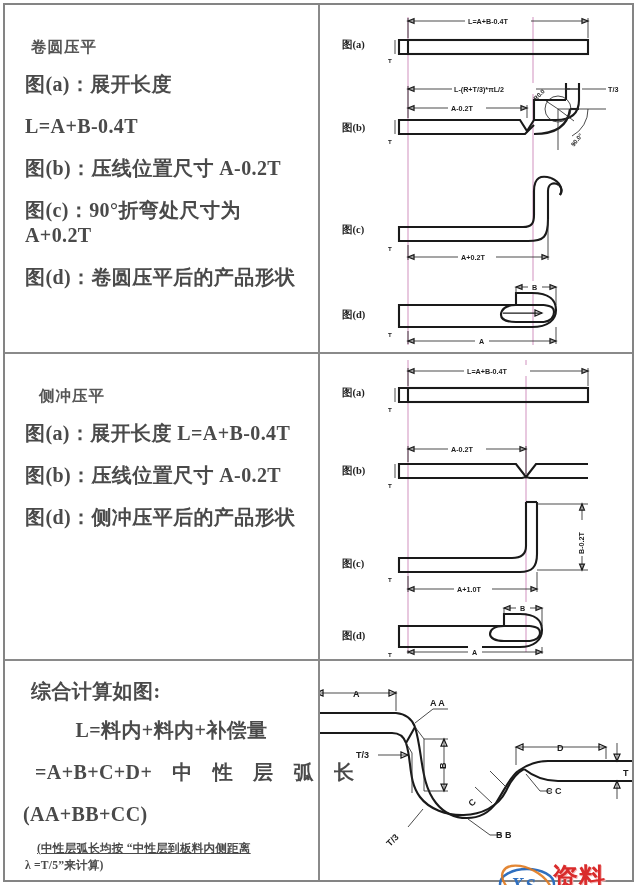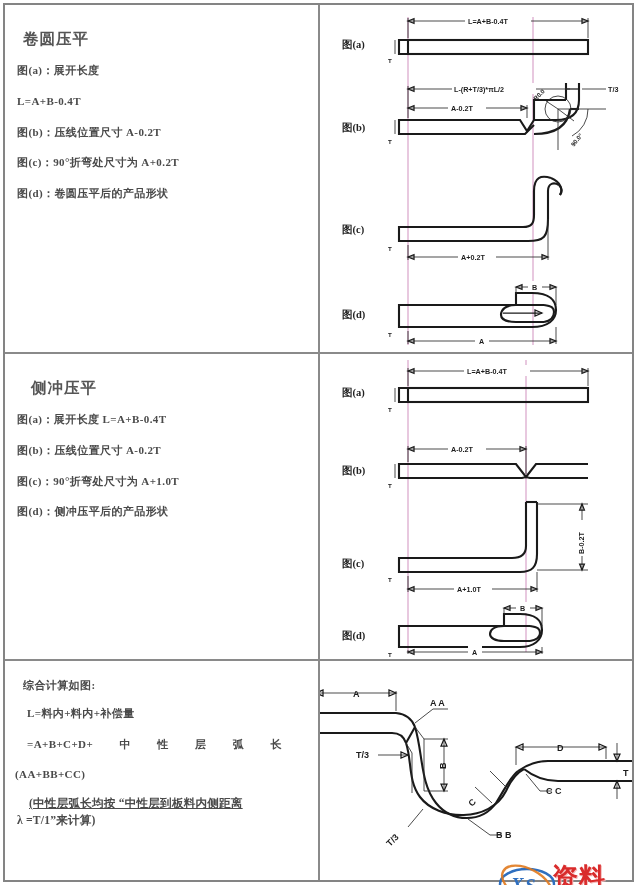--- a/index.html
+++ b/index.html
@@ -19,28 +19,28 @@
     border:2px solid #848484;box-sizing:border-box;
   }
   .hline{position:absolute;left:0;width:100%;height:2px;background:#8a8a8a;}
   .vline{position:absolute;top:0;width:2px;height:100%;background:#8a8a8a;}
 
   .row{position:absolute;left:0;width:100%;box-sizing:border-box;}
   .cell-text{position:absolute;left:0;top:0;width:313px;height:100%;box-sizing:border-box;}
   .cell-fig {position:absolute;left:315px;top:0;right:0;height:100%;box-sizing:border-box;overflow:hidden;}
 
   
-  .txtwrap{padding:20px 10px 8px 12px;color:#3b3b3b;}
+  .txtwrap{padding:28px 10px 8px 12px;color:#3b3b3b;margin-left:8px;}
   .heading{
     font-size:15.5px;font-weight:700;letter-spacing:1px;
     color:#555;margin:4px 0 14px 6px;
   }
   .heading.indent{margin-left:14px;}
   .line{
-    font-size:11px;font-weight:700;color:#4a4a4a;
+    font-size:20px;font-weight:700;color:#4a4a4a;
     margin:0 0 17px 0;letter-spacing:.4px;line-height:1.25;
   }
   .line.sub{margin-left:10px;}
   .line.spread{
     display:flex;justify-content:space-between;width:255px;margin-left:10px;gap:20px;
   }
   .line.tight{margin-bottom:8px;}
   .note{
     font-size:11.6px;font-weight:700;color:#4a4a4a;line-height:1.45;
     letter-spacing:.2px;margin:2px 0 0 0;
@@ -217,21 +217,20 @@
       </div>
     </div>
 
     <div class="row" style="top:349px;height:347px;">
 
       <div class="cell-text">
         <div class="txtwrap">
           <div class="heading indent">侧冲压平</div>
           <div class="line">图(a)：展开长度 L=A+B-0.4T</div>
           <div class="line">图(b)：压线位置尺寸  A-0.2T</div>
-          <div class="line">图(c)：90°折弯处尺寸为 A+1.0T</div>
           <div class="line">图(d)：侧冲压平后的产品形状</div>
         </div>
       </div>
 
       <div class="cell-fig">
         <svg viewBox="0 0 314 303" width="314" height="303">
           <line class="cl" x1="88" y1="6" x2="88" y2="298"></line>
           <line class="cl" x1="206" y1="6" x2="206" y2="298"></line>
 
           <text class="figlbl" x="22" y="42">图(a)</text>
@@ -312,33 +311,33 @@
           </g>
         </svg>
       </div>
     </div>
 
     <div class="row" style="top:656px;bottom:0;height:259px;">
 
       <div class="cell-text">
         <div class="txtwrap" style="padding-top:18px;">
           <div class="line tight" style="margin-left:6px;">综合计算如图:</div>
-          <div class="line sub" style="margin-top:14px;">L=料内+料内+补偿量</div>
+          <div class="line sub" style="margin-top:14px;text-align:center;">L=料内+料内+补偿量</div>
           <div class="line spread">
             <span>=A+B+C+D+</span>
             <span>中</span>
             <span>性</span>
             <span>层</span>
             <span>弧</span>
             <span>长</span>
           </div>
           <div class="line tight" style="margin-left:-2px;margin-bottom:14px;">(AA+BB+CC)</div>
           <div class="note">
             <span class="ind">(中性层弧长均按 “中性层到板料内侧距离</span>
-            <span>λ =T/1”来计算)</span>
+            <span>λ =T/5”来计算)</span>
           </div>
         </div>
       </div>
 
       <div class="cell-fig">
         <svg viewBox="0 0 314 219" width="314" height="219">
 
           <g>
             <path class="ln" d="M-4 52 L76 52 C 86 53, 92 58, 95 66"></path>
             <path class="ln" d="M-4 72 L72 72 C 80 72, 84 76, 86 82"></path>

